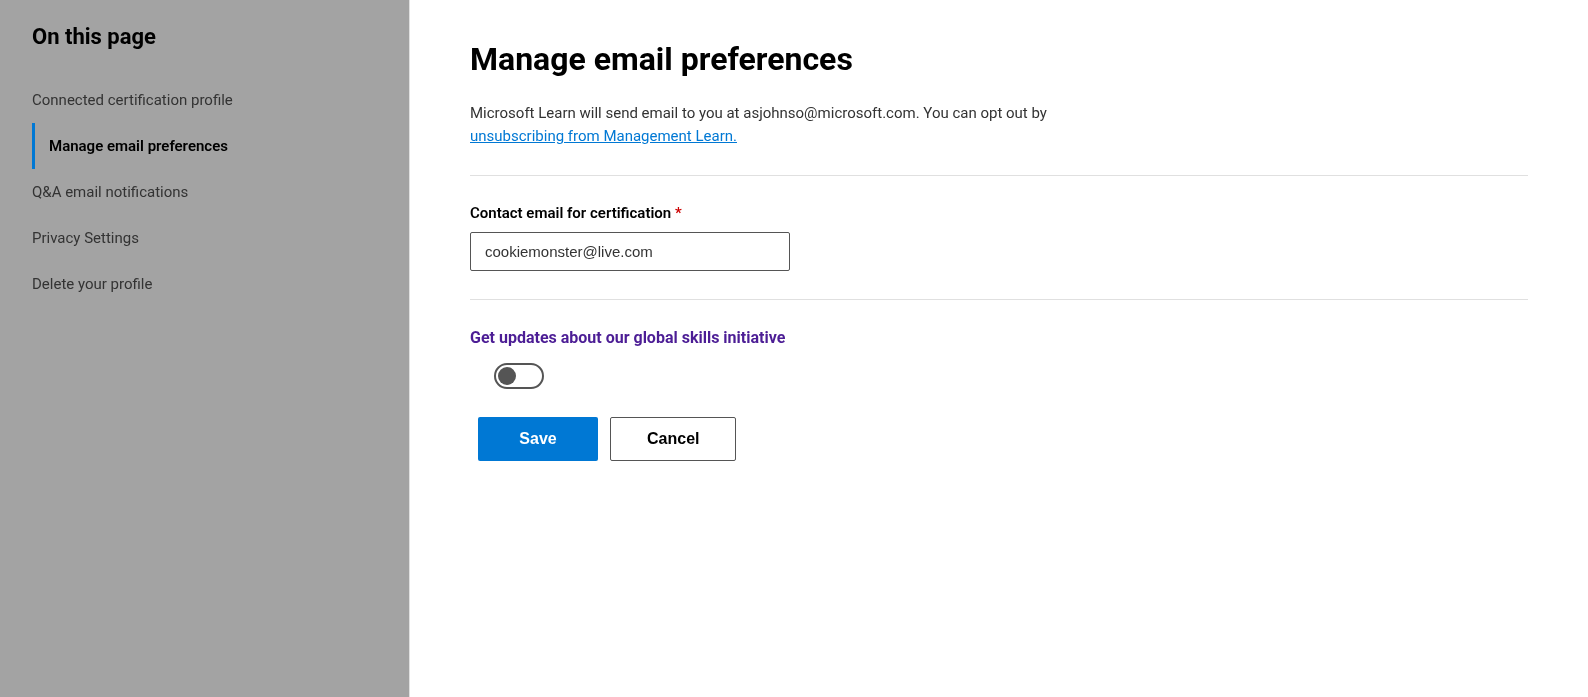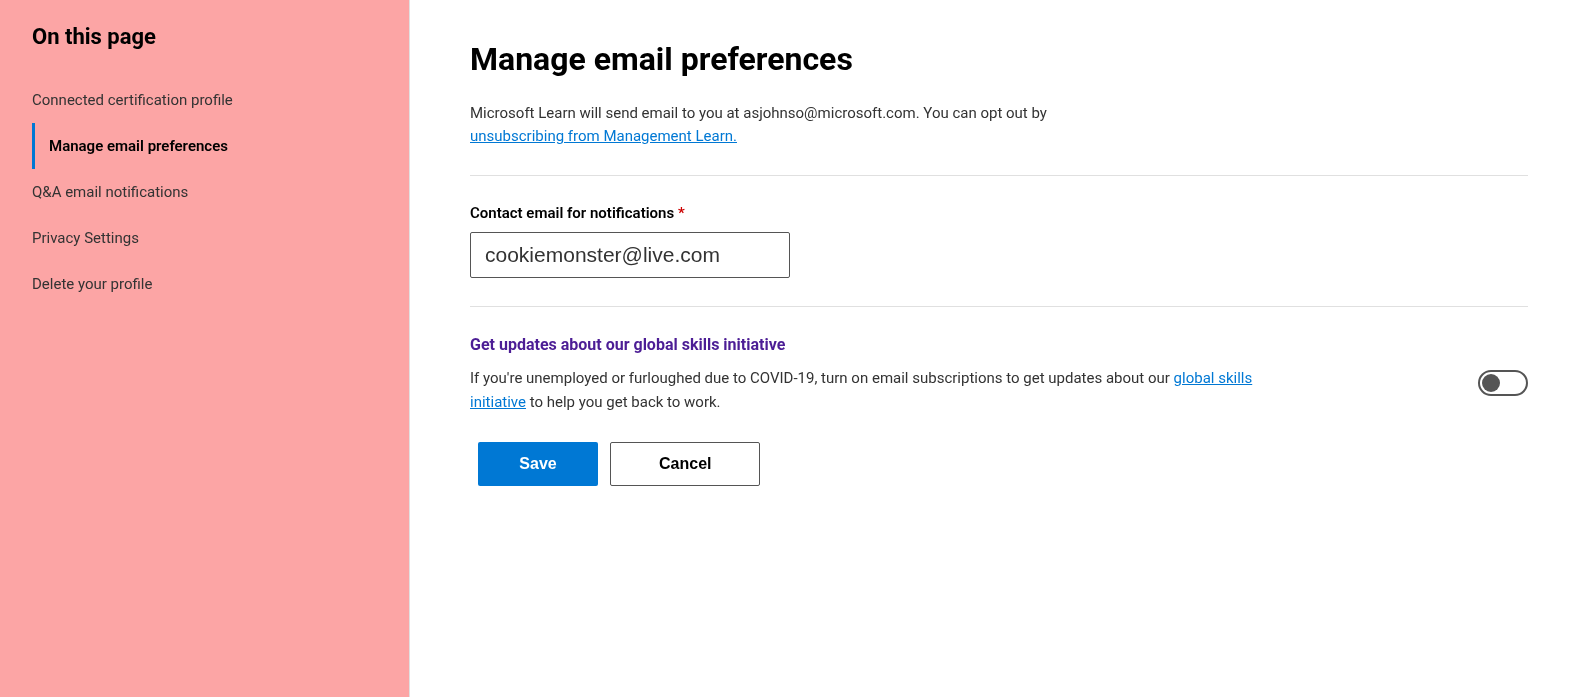--- a/index.html
+++ b/index.html
@@ -12,21 +12,21 @@
       font-family: -apple-system, BlinkMacSystemFont, 'Segoe UI', Roboto, sans-serif;
       background: #f8f8f8;
       display: flex;
       min-height: 697px;
       width: 1588px;
     }
 
     .sidebar {
       width: 410px;
       min-width: 410px;
-      background: #fca5a5;
+      background: #a3a3a3;
       padding: 24px 32px;
       border-right: 1px solid #e0e0e0;
     }
 
     .sidebar-title {
       font-size: 22px;
       font-weight: 700;
       color: #000;
       margin-bottom: 28px;
     }
@@ -95,21 +95,21 @@
     }
 
     .required-star {
       color: #c00;
     }
 
     .email-input {
       border: 1.5px solid #555;
       border-radius: 2px;
       padding: 10px 14px;
-      font-size: 21px;
+      font-size: 15px;
       width: 320px;
       color: #333;
       outline: none;
     }
 
     .section-heading {
       font-size: 16px;
       font-weight: 700;
       color: #4c1d95;
       margin-bottom: 12px;
@@ -175,21 +175,21 @@
       cursor: pointer;
       border-radius: 2px;
       min-width: 120px;
       margin-left: 8px;
     }
 
     .btn-cancel {
       background: #fff;
       color: #000;
       border: 1.5px solid #555;
-      padding: 12px 48px;
+      padding: 12px 36px;
       font-size: 16px;
       font-weight: 600;
       cursor: pointer;
       border-radius: 2px;
       min-width: 120px;
     }
   </style>
 </head>
 <body>
 
@@ -220,36 +220,31 @@
   <p class="description-text">
     <span>Microsoft Learn will send email to you at asjohnso@microsoft.com. You can opt out by</span>
     <br>
     <a class="link" href="#">unsubscribing from Management Learn.</a>
   </p>
 
   <div class="section-divider"></div>
 
   <div>
     <div class="field-label">
-      <span>Contact email for notifications</span>
+      <span>Contact email for certification</span>
       <span class="required-star">*</span>
     </div>
     <input class="email-input" type="email" value="cookiemonster@live.com" style="">
   </div>
 
   <div class="section-divider"></div>
 
   <div class="section-heading">Get updates about our global skills initiative</div>
 
   <div class="toggle-row">
-    <p class="toggle-description">
-      <span>If you're unemployed or furloughed due to COVID-19, turn on email subscriptions to get updates about our</span>
-      <a class="link" href="#">global skills initiative</a>
-      <span>to help you get back to work.</span>
-    </p>
     <div class="toggle-switch">
       <div class="toggle-track">
         <div class="toggle-thumb"></div>
       </div>
     </div>
   </div>
 
   <div class="button-row">
     <button class="btn-save">Save</button>
     <button class="btn-cancel">Cancel</button>

